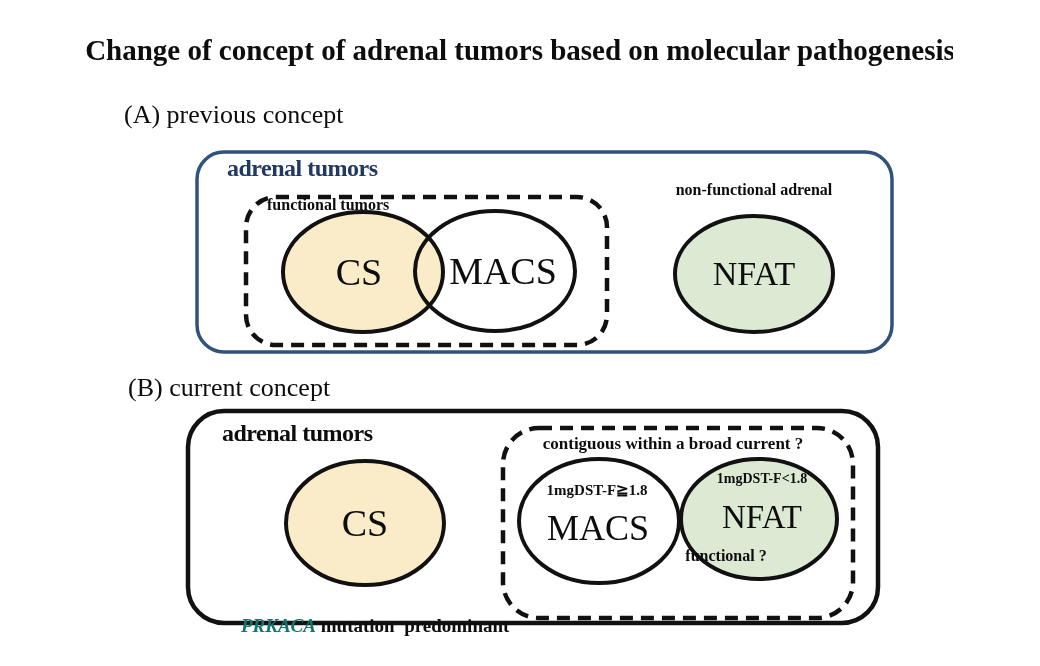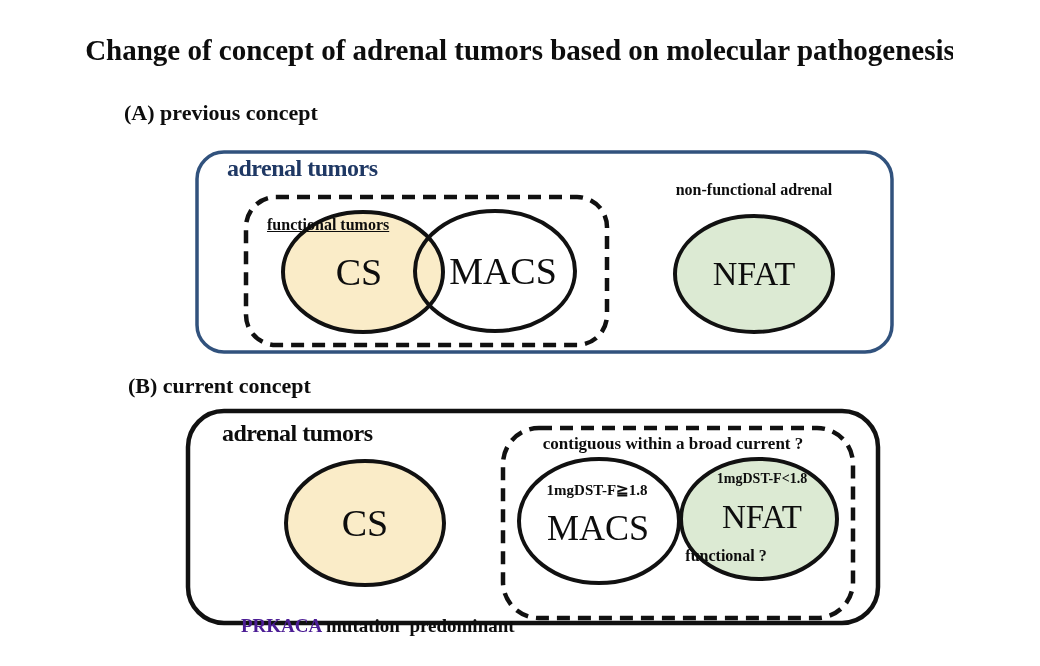--- a/index.html
+++ b/index.html
@@ -12,27 +12,27 @@
     color: #0d0d0d;
     overflow: hidden;
   }
   #shapes { position: absolute; left: 0; top: 0; }
   .txt { position: absolute; white-space: pre; }
   .title {
     left: 0; top: 34px; width: 1040px;
     text-align: center;
     font-size: 29px; font-weight: bold;
   }
-  .heading { font-size: 22px; font-weight: bold; }
+  .heading { font-size: 26px; font-weight: normal; }
   .container-label { font-size: 24px; font-weight: bold; letter-spacing: -0.5px; }
   .container-label.blue { color: #1f3864; }
   .small-label { font-size: 16px; font-weight: bold; }
   .centered { transform: translateX(-50%); text-align: center; }
   .ellipse-label { font-weight: normal; transform: translate(-50%, -50%); text-align: center; }
-  .gene { font-weight: bold; color: #4c1d95; }
+  .gene { font-style: italic; font-weight: bold; color: #0f766e; }
   .mutation-line { font-size: 19px; font-weight: bold; }
 </style>
 </head>
 <body>
 
 <div id="stage">
 
   <svg id="shapes" width="1040" height="666" viewBox="0 0 1040 666">
 
     <rect x="197" y="152" width="695" height="200" rx="27" ry="27" fill="none" stroke-width="3.5" stroke="#31527d"></rect>
@@ -45,21 +45,21 @@
     <rect x="503" y="428" width="350" height="190" rx="36" ry="36" fill="none" stroke="#111111" stroke-width="4.5" stroke-dasharray="13 8"></rect>
     <ellipse cx="365" cy="523" rx="79" ry="62" stroke="#111111" stroke-width="4" fill="#faecc8"></ellipse>
     <ellipse cx="599" cy="521" rx="80" ry="62" fill="#ffffff" stroke="#111111" stroke-width="4"></ellipse>
     <ellipse cx="759" cy="519" rx="78" ry="60" stroke="#111111" stroke-width="4" fill="#dcead3"></ellipse>
   </svg>
 
   <div class="txt title">Change of concept of adrenal tumors based on molecular pathogenesis</div>
 
   <div class="txt heading" style="left:124px; top:100px;">(A) previous concept</div>
   <div class="txt container-label blue" style="left:227px; top:155px;">adrenal tumors</div>
-  <div class="txt small-label" style="left:267px; top:216px;text-decoration:underline;">functional tumors</div>
+  <div class="txt small-label" style="left:267px; top:196px;">functional tumors</div>
   <div class="txt small-label centered" style="left:754px; top:181px;">non-functional adrenal</div>
   <div class="txt ellipse-label" style="left:359px; top:272px; font-size:38px;">CS</div>
   <div class="txt ellipse-label" style="left:503px; top:271px; font-size:38px;">MACS</div>
   <div class="txt ellipse-label" style="left:754px; top:274px; font-size:34px;">NFAT</div>
 
   <div class="txt heading" style="left:128px; top:373px;">(B) current concept</div>
   <div class="txt container-label" style="left:222px; top:420px;">adrenal tumors</div>
   <div class="txt small-label centered" style="left:673px; top:434px; font-size:17px;">contiguous within a broad current ?</div>
   <div class="txt ellipse-label" style="left:365px; top:523px; font-size:38px;">CS</div>
   <div class="txt small-label centered" style="left:597px; top:481px; font-size:15px;">1mgDST-F≧1.8</div>

